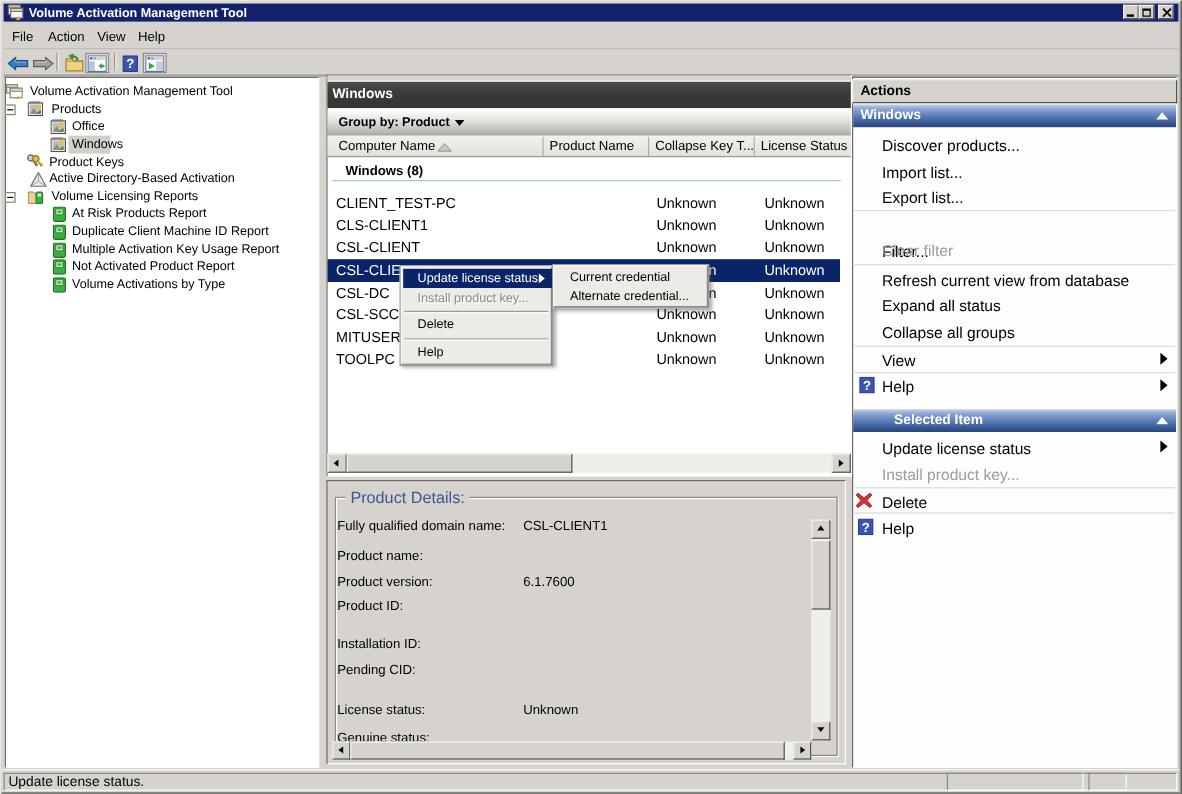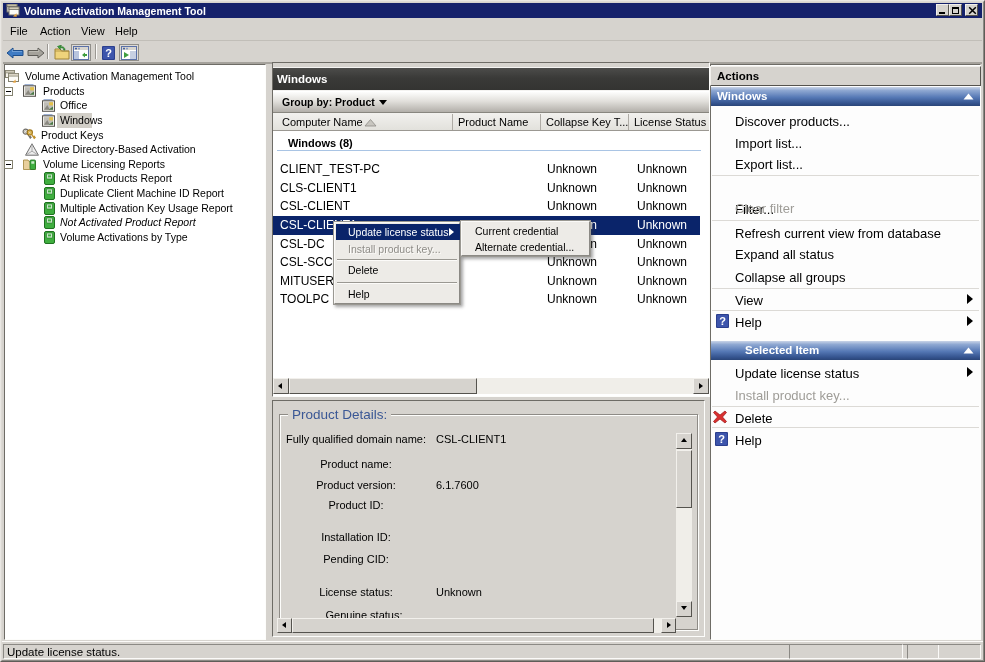--- a/index.html
+++ b/index.html
@@ -28,21 +28,21 @@
   .colhdrtxt { top:116px; font-size:11px; color:#000; }
   .lrow { position:absolute; left:273px; width:427px; height:19px; font-size:12px; line-height:19px; color:#000; white-space:nowrap; }
   .unk3 { position:absolute; left:274px; }
   
   .sbbtn { background:#D6D3CE; border:1px solid; border-color:#F2F0EC #55534E #55534E #F2F0EC; text-align:center; }
   .sbthumb { background:#D6D3CE; border:1px solid; border-color:#F2F0EC #55534E #55534E #F2F0EC; }
   .sbtrack { background:#F0EEE9; }
   .arr { width:0; height:0; position:absolute; }
   
   #detailsbox { left:272px; top:400px; width:433px; height:237px; background:#D6D3CE; border:1px solid; border-color:#6E6C66 #FDFDFB #FDFDFB #6E6C66; }
-  .dlabel { position:absolute; width:150px; text-align:center; font-size:11px; white-space:nowrap; color:#000; }
+  .dlabel { position:absolute; width:150px; text-align:left; font-size:11px; white-space:nowrap; color:#000; }
   .dvalue { position:absolute; left:436px; font-size:11px; color:#000; white-space:nowrap; }
   
   #rightpanel { left:710px; top:64px; width:271px; height:576px; background:#FDFDFD; border:1px solid; border-color:#6E6C66 #FDFDFB #FDFDFB #6E6C66; }
   #actionshdr { left:710px; top:66px; width:271px; height:20px; background:#D6D3CE; border:1px solid; border-color:#F2F0EC #55534E #55534E #F2F0EC; }
   .bluebar { left:711px; width:269px; height:19px; background:linear-gradient(180deg,#C9D4E7 0%,#8FA8D2 18%,#5578B5 55%,#35548F 85%,#2A4578 100%); color:#fff; font-weight:bold; font-size:11.5px; }
   .aitem { position:absolute; left:735px; font-size:13px; color:#000; white-space:nowrap; }
   .asep { position:absolute; left:712px; width:267px; height:1px; background:#DCDAD6; }
   .aarr { position:absolute; left:967px; width:0; height:0; border-left:6.5px solid #000; border-top:5px solid transparent; border-bottom:5px solid transparent; }
   
   #statusbar { left:0px; top:641px; width:985px; height:21px; background:#D6D3CE; border-top:1px solid #FBFAF8; }
@@ -193,21 +193,21 @@
   <div class="ab" style="left:6px;top:164px;width:5px;height:1px;background:#000"></div>
   <svg class="ab" style="left:23px;top:157px" width="14" height="14" viewBox="0 0 14 14">
     <path d="M0.5 3 L5 3 L6.2 4.6 L12.5 4.6 L12.5 12.5 L0.5 12.5 Z" fill="#E8CF9C" stroke="#A08438" stroke-width="0.8"></path>
     <rect x="7" y="3" width="5.5" height="9.5" rx="1" fill="#3FAE3F" stroke="#1F7020" stroke-width="0.8"></rect>
     <rect x="8.3" y="4.2" width="3" height="2.6" rx="0.5" fill="#C9E8C9"></rect>
   </svg>
 
   <div class="trow" style="left:60px;top:171px;">At Risk Products Report</div>
   <div class="trow" style="left:60px;top:186px;">Duplicate Client Machine ID Report</div>
   <div class="trow" style="left:60px;top:201px;">Multiple Activation Key Usage Report</div>
-  <div class="trow" style="left:60px;top:215px;font-style:italic;">Not Activated Product Report</div>
+  <div class="trow" style="left:60px;top:215px;">Not Activated Product Report</div>
   <div class="trow" style="left:60px;top:230px;">Volume Activations by Type</div>
   <svg class="ab" style="left:44px;top:172px" width="11" height="13" viewBox="0 0 11 13">
       <rect x="0.5" y="0.5" width="10" height="12" rx="1.5" fill="#3FAE3F" stroke="#1F7020"></rect>
       <rect x="2.5" y="2" width="6" height="5" rx="0.8" fill="#C9E8C9" stroke="#1F7020" stroke-width="0.6"></rect>
       <rect x="4" y="3.4" width="3" height="2" fill="#3FAE3F"></rect>
     </svg>
   <svg class="ab" style="left:44px;top:187px" width="11" height="13" viewBox="0 0 11 13">
       <rect x="0.5" y="0.5" width="10" height="12" rx="1.5" fill="#3FAE3F" stroke="#1F7020"></rect>
       <rect x="2.5" y="2" width="6" height="5" rx="0.8" fill="#C9E8C9" stroke="#1F7020" stroke-width="0.6"></rect>
       <rect x="4" y="3.4" width="3" height="2" fill="#3FAE3F"></rect>
@@ -277,21 +277,21 @@
   <div class="dlabel" style="left:281px;top:433px;">Fully qualified domain name:</div>
   <div class="dvalue" style="top:433px;">CSL-CLIENT1</div>
   <div class="dlabel" style="left:281px;top:458px;">Product name:</div>
   <div class="dlabel" style="left:281px;top:479px;">Product version:</div>
   <div class="dvalue" style="top:479px;">6.1.7600</div>
   <div class="dlabel" style="left:281px;top:499px;">Product ID:</div>
   <div class="dlabel" style="left:281px;top:531px;">Installation ID:</div>
   <div class="dlabel" style="left:281px;top:553px;">Pending CID:</div>
   <div class="dlabel" style="left:281px;top:586px;">License status:</div>
   <div class="dvalue" style="top:586px;">Unknown</div>
-  <div class="dlabel" style="left:281px;top:609px;padding-left:16px;">Genuine status:</div>
+  <div class="dlabel" style="left:281px;top:609px;">Genuine status:</div>
   <div class="dvalue" style="top:642px;">Not available</div>
 
   <div class="ab sbtrack" style="left:676px;top:433px;width:16px;height:184px;"></div>
   <div class="ab sbbtn" style="left:676px;top:433px;width:16px;height:16px;"></div>
   <div class="arr" style="left:681px;top:438px;border-left:3.5px solid transparent;border-right:3.5px solid transparent;border-bottom:4px solid #000"></div>
   <div class="ab sbbtn" style="left:676px;top:601px;width:16px;height:16px;"></div>
   <div class="arr" style="left:681px;top:606px;border-left:3.5px solid transparent;border-right:3.5px solid transparent;border-top:4px solid #000"></div>
   <div class="ab sbthumb" style="left:676px;top:450px;width:16px;height:58px;"></div>
 
   <div class="ab sbtrack" style="left:277px;top:618px;width:399px;height:15px;"></div>

